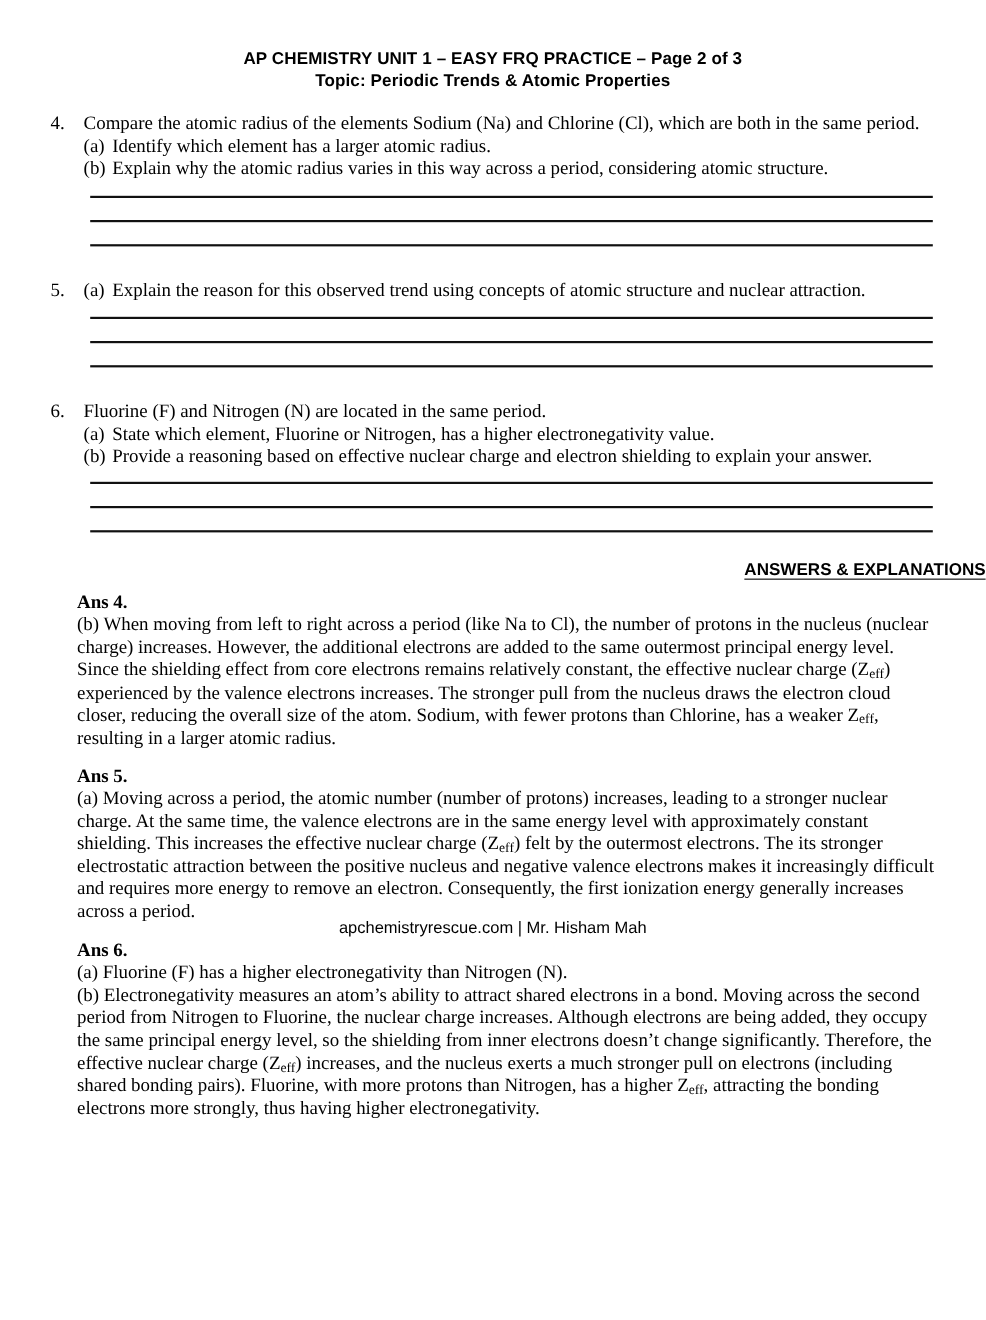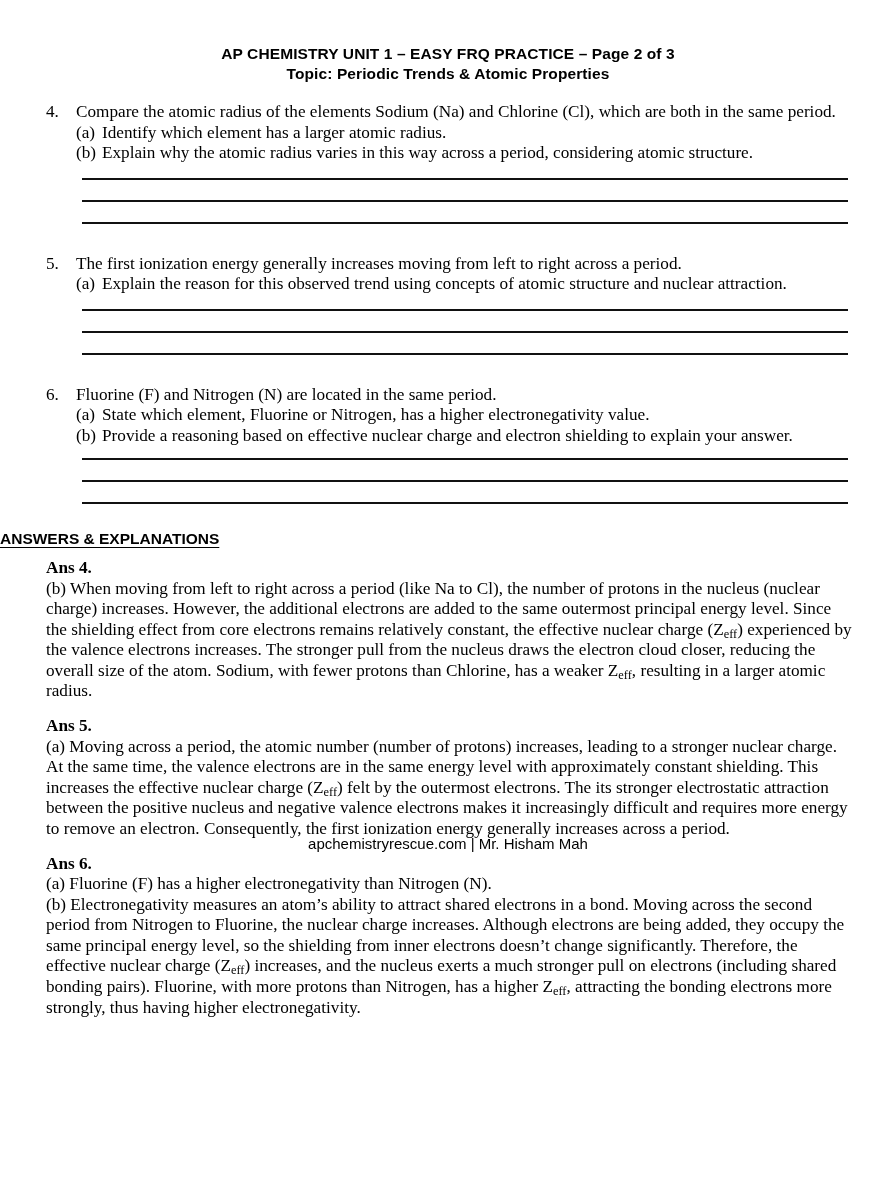--- a/index.html
+++ b/index.html
@@ -93,32 +93,33 @@
     border-top: 2px solid #111111;
     margin-bottom: 20px;
   }
   .rule:last-child { margin-bottom: 0; }
 
   .gap-after-q4 { height: 30px; }
   .gap-after-q5 { height: 30px; }
 
   
   .answers-heading {
-    text-align: left;
+    text-align: right;
     font-family: "Liberation Sans", "DejaVu Sans", sans-serif;
     font-weight: bold;
     font-size: 15.5px;
     text-decoration: underline;
     text-underline-offset: 3px;
     margin-top: 26px;
   }
   .answers {
     padding-left: 46px;
     padding-right: 44px;
     margin-top: 10px;
+    margin-left: 24px;
   }
   .ans-group {
     margin-bottom: 14px;
   }
   .ans-title {
     font-weight: bold;
     font-size: 17.2px;
     line-height: 20.5px;
   }
   .ans-para {
@@ -179,21 +180,20 @@
         <div class="rule"></div>
       </div>
     </div>
 
     <div class="gap-after-q4"></div>
 
     <div class="question">
       <div class="q-block">
         <div class="q-num">5.</div>
         <div class="q-body">
-          <p class="q-stem">The first ionization energy generally increases moving from left to right across a period.</p>
           <div class="q-sub">
             <span class="q-sub-label">(a)</span>
             <span class="q-sub-text">Explain the reason for this observed trend using concepts of atomic structure and nuclear attraction.</span>
           </div>
         </div>
       </div>
       <div style="height:14px"></div>
       <div class="answer-lines">
         <div class="rule"></div>
         <div class="rule"></div>

